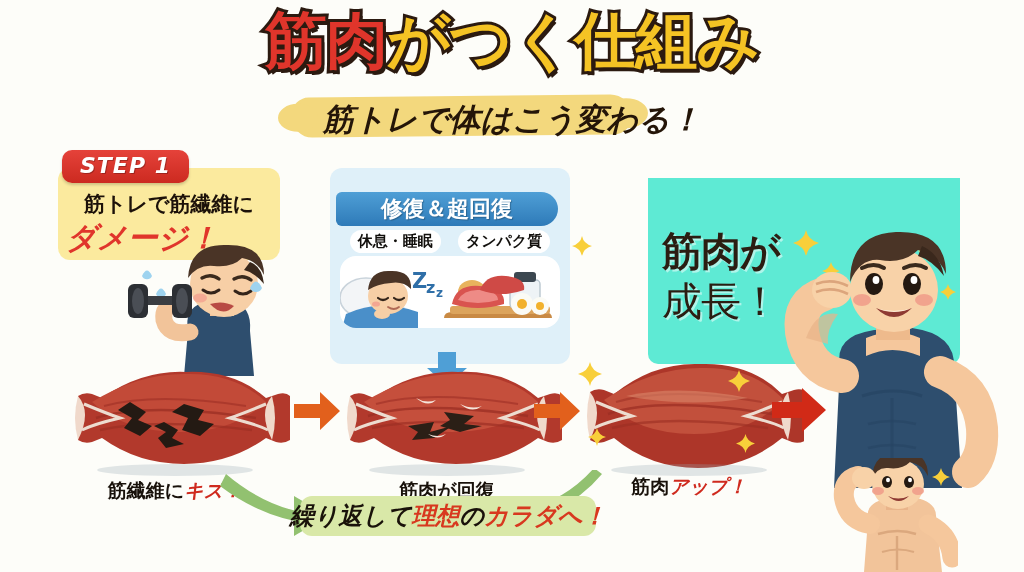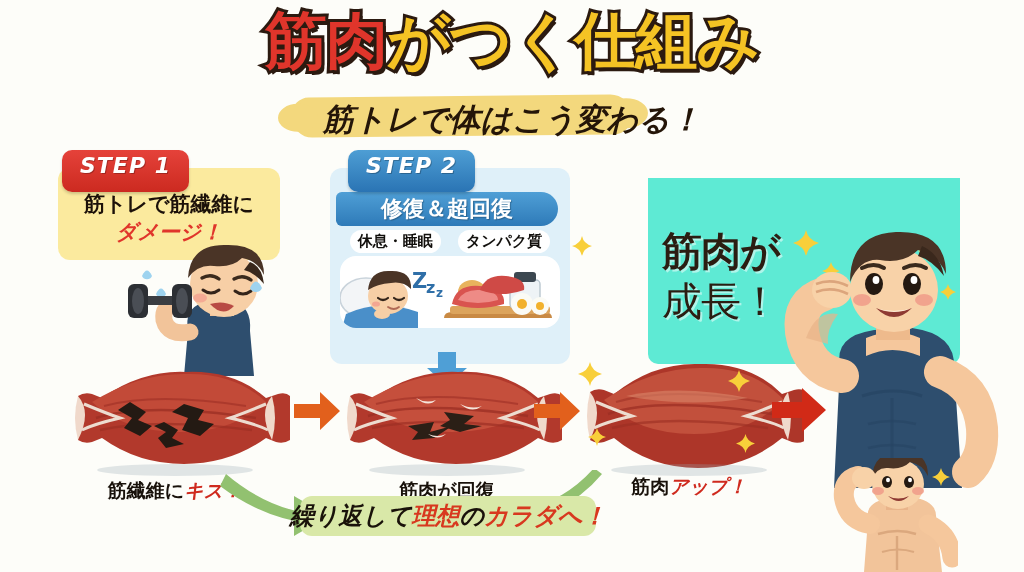--- a/index.html
+++ b/index.html
@@ -47,33 +47,33 @@
     font-size:31px;font-weight:bold;color:#241508;letter-spacing:0px;
     font-style:italic;
   }
 
   
   .card{position:absolute;}
   .step-badge{
     position:absolute;z-index:6;
     color:#fff;font-weight:bold;font-style:italic;
     font-size:22px;letter-spacing:1px;
-    padding:3px 18px 14px 18px;border-radius:10px;
+    padding:3px 18px 5px 18px;border-radius:10px;
     text-shadow:1px 1px 0 rgba(0,0,0,.25);
     box-shadow:0 2px 3px rgba(0,0,0,.18);
   }
 
   
   #card1{left:58px;top:168px;width:222px;height:92px;
     background:#fbea9e;border-radius:12px;}
   #badge1{left:62px;top:150px;background:linear-gradient(#e5423a,#cc2a20);}
   .c1-l1{position:absolute;left:0;top:22px;width:222px;text-align:center;
     font-size:21px;font-weight:bold;color:#1c1109;}
-  .c1-l2{position:absolute;left:0;top:50px;width:222px;text-align:center;
-    font-size:21px;font-weight:bold;color:#e0352b;font-style:italic;}
+  .c1-l2{position:absolute;left:8px;top:50px;width:222px;text-align:left;
+    font-size:30px;font-weight:bold;color:#e0352b;font-style:italic;}
 
   
   #card2{left:330px;top:168px;width:240px;height:196px;
     background:#dff0f9;border-radius:12px;}
   #badge2{left:348px;top:150px;background:linear-gradient(#4e9ed4,#2a74b4);}
   .blue-banner{
     position:absolute;left:6px;top:24px;width:222px;height:34px;
     background:linear-gradient(#4f9fd6,#2e7ab8);
     border-radius:6px 18px 18px 6px;
     display:flex;align-items:center;justify-content:center;
@@ -225,21 +225,20 @@
 
         <path d="M140 34 q6 -16 26 -14 q20 2 18 14 q-22 8 -44 0z" fill="#cf4a46"></path>
 
         <circle cx="182" cy="48" r="11" fill="#fbfbf5"></circle>
         <circle cx="182" cy="48" r="5" fill="#f2b12c"></circle>
         <circle cx="200" cy="50" r="9" fill="#fbfbf5"></circle>
         <circle cx="200" cy="50" r="4" fill="#f2b12c"></circle>
       </svg>
     </div>
   </div>
-  <div class="step-badge" id="badge2">STEP 2</div>
 
   <svg style="position:absolute;left:424px;top:352px;" width="46" height="34" viewBox="0 0 46 34">
     <path d="M14 0 l18 0 l0 16 l11 0 l-20 18 l-20 -18 l11 0z" fill="#4f9fd6"></path>
   </svg>
 
   <div class="card" id="card3">
     <div class="c3-l1">筋肉が</div>
     <div class="c3-l2">成長！</div>
   </div>
 

